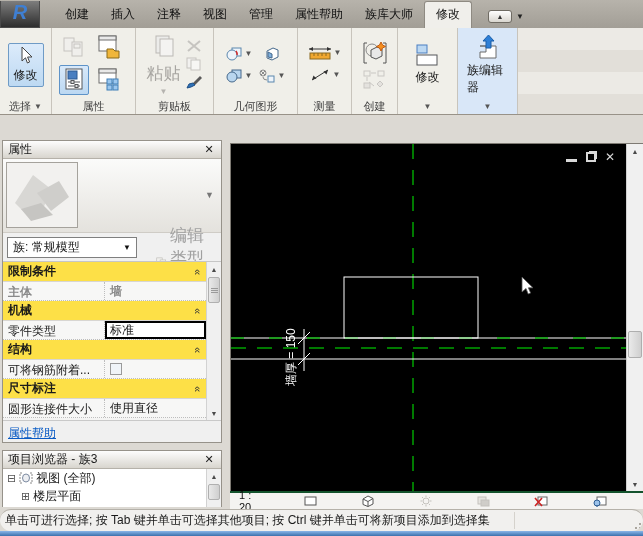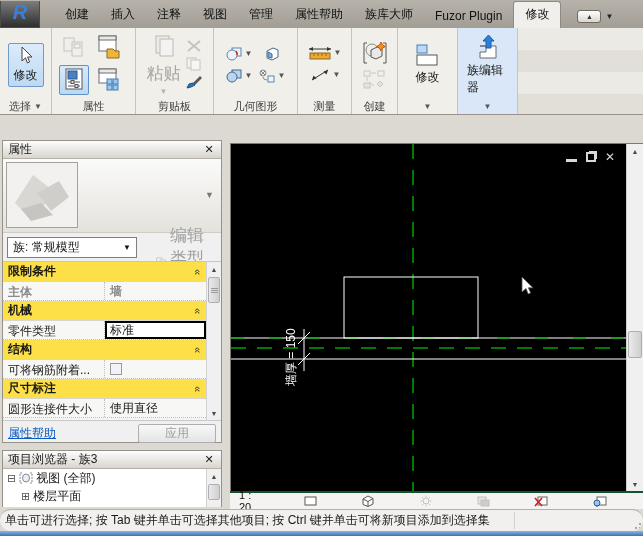--- a/index.html
+++ b/index.html
@@ -126,21 +126,20 @@
     <div id="appbtn">
       <span class="r">R</span>
     </div>
     <div class="tab">创建</div>
     <div class="tab">插入</div>
     <div class="tab">注释</div>
     <div class="tab">视图</div>
     <div class="tab">管理</div>
     <div class="tab">属性帮助</div>
     <div class="tab">族库大师</div>
-    <div class="tab">Fuzor Plugin</div>
     <div class="tab active">修改</div>
     <div id="ribbon-collapse">
       <span class="pill">▲</span>
       <span class="dd">▼</span>
     </div>
   </div>
 
   <div id="ribbon">
 
     <div class="panel" style="width:52px">
@@ -423,21 +422,20 @@
             <i></i>
             <i></i>
             <i></i>
           </div>
         <div class="sb-btn sb-bottom">▼</div>
       </div>
     </div>
 
     <div id="props-footer">
       <span id="help-link">属性帮助</span>
-      <span id="apply-btn">应用</span>
     </div>
   </div>
 
   <div class="palette" id="browser-palette">
     <div class="palette-header">
       <span class="palette-title">项目浏览器 - 族3</span>
       <span class="palette-close">✕</span>
     </div>
     <div id="tree">
       <div class="tree-row">

